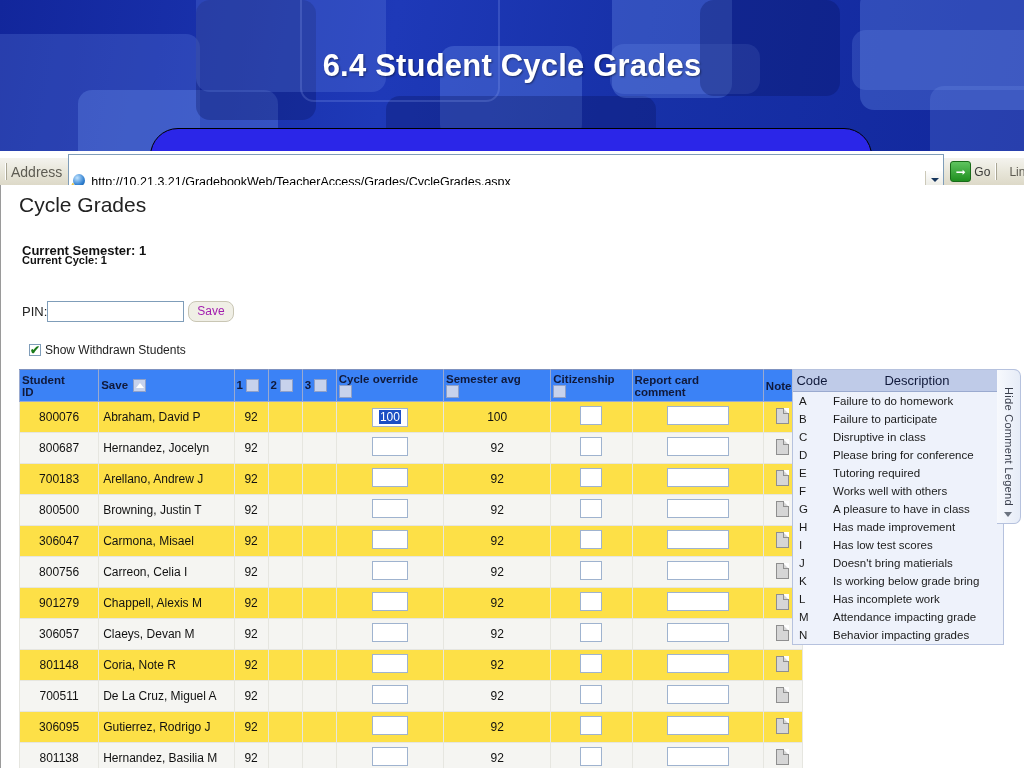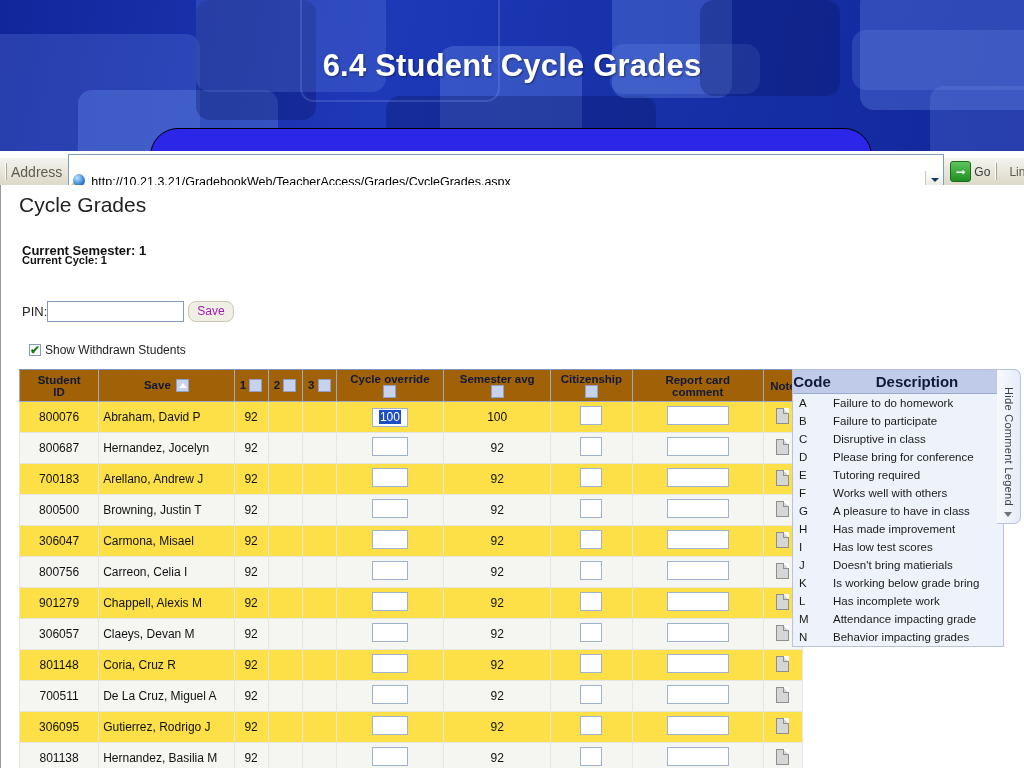--- a/index.html
+++ b/index.html
@@ -152,26 +152,26 @@
   #wdLabel{font-size:12px;color:#222;margin-left:4px;}
 
   
   #grid{
     position:absolute;left:18px;top:184px;width:784px;
     border-collapse:collapse;
     font-size:12px;
     table-layout:fixed;
   }
   #grid th{
-    background:#a16207;
+    background:#3b82f6;
     border:1px solid #9aaacf;
     border-top:1px solid #7f92c0;
     color:#10193a;font-weight:bold;font-size:11.5px;
     padding:3px 2px;
-    text-align:center;
+    text-align:left;
     vertical-align:middle;
   }
   #grid td{
     border-left:1px solid #e6e6e0;
     border-right:1px solid #e6e6e0;
     border-bottom:1px solid #e6e6e0;
     padding:0 4px;height:30px;vertical-align:middle;
     color:#111;
   }
   #grid tr.r-odd td{background:#fde047;}
@@ -233,21 +233,21 @@
   #legend{
     position:absolute;left:791px;top:184px;width:212px;
     background:#eef2fb;
     border:1px solid #b6c2de;
     box-sizing:border-box;
     font-size:11.5px;
   }
   #legend table{border-collapse:collapse;width:100%;table-layout:fixed;}
   #legend th{
     background:#bfcbe8;border-bottom:1px solid #9aaacf;
-    color:#10193a;font-weight:bold;font-size:15px;padding:3px 0;margin-left:36px;
+    color:#10193a;font-weight:normal;font-size:13px;padding:3px 0;margin-left:36px;
   }
   #legend th.lc-code{width:38px;}
   #legend td{
     padding:3px 4px;color:#1a1a1a;vertical-align:middle;
   }
   #legend td.lc-code{width:38px;padding-left:6px;}
   #legend td.lc-desc{padding-left:2px;}
   #legendTab{
     position:absolute;left:996px;top:184px;width:24px;height:155px;
     background:linear-gradient(90deg,#f7f9fd,#e6ecf7);
@@ -463,21 +463,21 @@
           <td class="c-p"><span></span></td>
           <td class="c-p"><span></span></td>
           <td class="c-ov"><span class="inp-ov"><span></span></span></td>
           <td class="c-sem"><span>92</span></td>
           <td class="c-cit"><span class="inp-cit"><span></span></span></td>
           <td class="c-rc"><span class="inp-rc"><span></span></span></td>
           <td class="c-note"><span class="noteicon"></span></td>
         </tr>
         <tr class="r-odd">
           <td class="c-sid"><span>801148</span></td>
-          <td class="c-name"><span>Coria, Cruz R</span></td>
+          <td class="c-name"><span>Coria, Note R</span></td>
           <td class="c-p"><span>92</span></td>
           <td class="c-p"><span></span></td>
           <td class="c-p"><span></span></td>
           <td class="c-ov"><span class="inp-ov"><span></span></span></td>
           <td class="c-sem"><span>92</span></td>
           <td class="c-cit"><span class="inp-cit"><span></span></span></td>
           <td class="c-rc"><span class="inp-rc"><span></span></span></td>
           <td class="c-note"><span class="noteicon"></span></td>
         </tr>
         <tr class="r-even">

